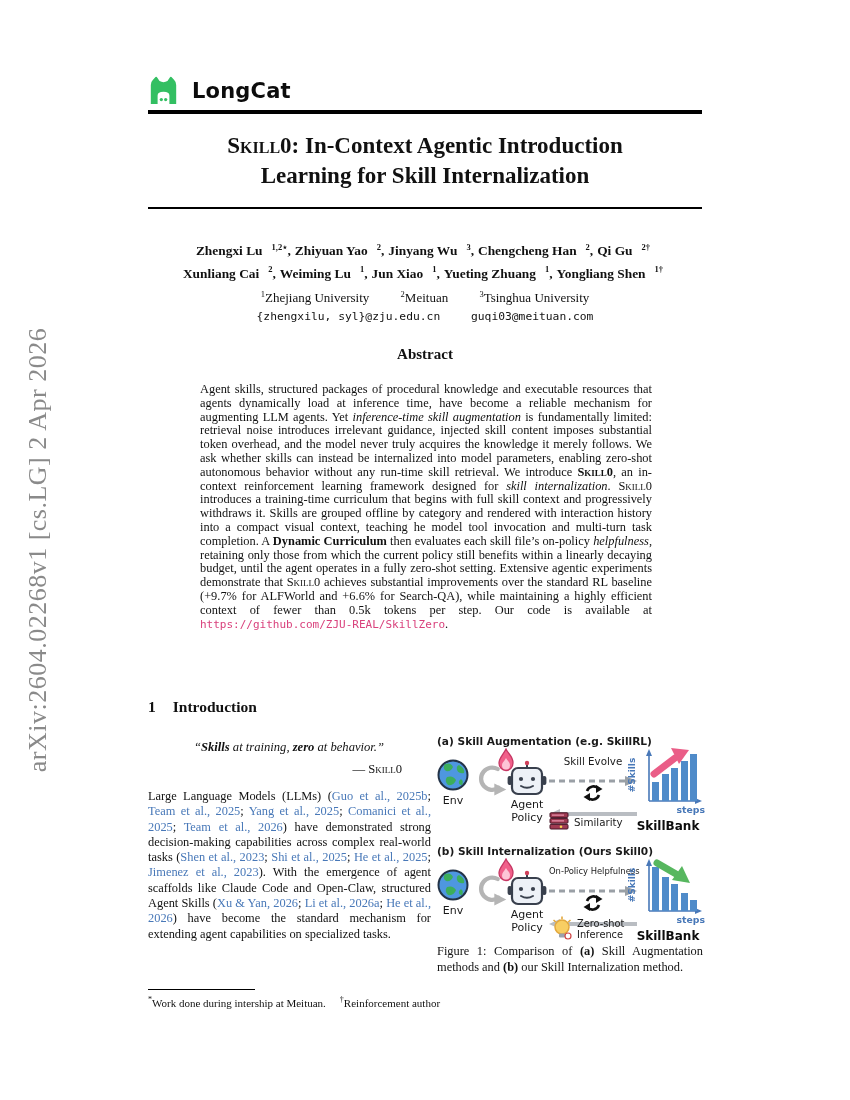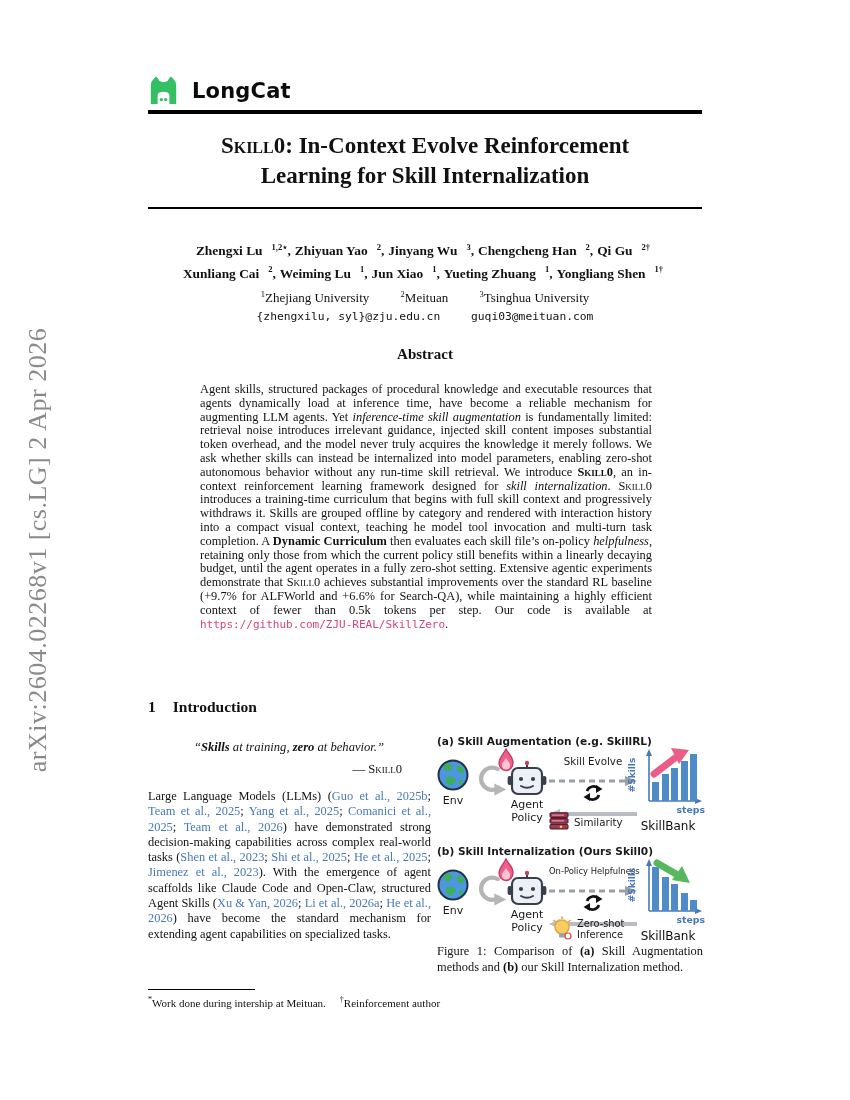--- a/index.html
+++ b/index.html
@@ -68,21 +68,21 @@
   .flow-bottom2{position:absolute;top:73px;left:140px;font-size:9.8px;line-height:11px;}
   .flow-bottom2 span{display:block;}
   .mini-chart{position:absolute;top:14px;left:200px;width:66px;height:62px;}
   .chart-ylabel{position:absolute;left:-5px;top:26px;transform:translate(-50%,-50%) rotate(-90deg);
                 font-size:9px;font-weight:bold;color:#4878b8;white-space:nowrap;}
   .chart-xlabel{position:absolute;right:-2px;bottom:-4px;font-size:9.3px;font-weight:bold;color:#4878b8;}
   .bars{position:absolute;left:15px;bottom:10px;display:flex;align-items:flex-end;gap:2.5px;}
   .bars .bar{width:7px;background:#4f8bc9;}
   .trend{position:absolute;top:-2px;left:12px;}
   .chart-caption{position:absolute;top:84px;left:196px;width:70px;text-align:center;
-                 font-size:12px;font-weight:400;color:#0c0c0c;}
+                 font-size:12px;font-weight:700;color:#0c0c0c;}
   .fig-caption{position:absolute;left:437px;top:944px;width:266px;font-size:12.4px;
                line-height:15.6px;text-align:justify;font-family:"Liberation Serif",serif;}
   
   .foot-rule{position:absolute;left:148px;top:989px;width:107px;height:1px;background:#000;}
   .footnote{position:absolute;left:148px;top:995px;width:320px;font-size:11px;}
   .footnote sup{font-size:8px;}
   .foot-gap{display:inline-block;width:14px;}
 </style>
 </head>
 <body>
@@ -97,21 +97,21 @@
         <path d="M3 31 V10 Q3 6.5 5.2 4.5 L8.2 1.2 Q9.2 0.2 10.2 1.8 L12.6 5.6 Q17 8 21.4 5.6 L23.8 1.8 Q24.8 0.2 25.8 1.2 L28.8 4.5 Q31 6.5 31 10 V31 H23.5 V21.5 Q23.5 17.5 17 17.5 Q10.5 17.5 10.5 21.5 V31 Z" fill="#33bf62"></path>
         <circle cx="14.6" cy="26" r="1.8" fill="#33bf62"></circle>
         <circle cx="19.4" cy="26" r="1.8" fill="#33bf62"></circle>
       </svg>
     </span>
     <span class="logo-text">LongCat</span>
   </div>
   <div class="rule-thick"></div>
 
   <div class="title">
-    <div><span class="sc">Skill0</span><span>: In-Context Evolve Reinforcement</span></div>
+    <div><span class="sc">Skill0</span><span>: In-Context Agentic Introduction</span></div>
     <div>Learning for Skill Internalization</div>
   </div>
   <div class="rule-thin"></div>
 
   <div class="authors">
     <div class="auth-line">
       <span class="author"><span>Zhengxi Lu</span><sup>1,2⋆</sup><span>,</span></span><span class="author"><span>Zhiyuan Yao</span><sup>2</sup><span>,</span></span><span class="author"><span>Jinyang Wu</span><sup>3</sup><span>,</span></span><span class="author"><span>Chengcheng Han</span><sup>2</sup><span>,</span></span><span class="author"><span>Qi Gu</span><sup>2†</sup></span>
     </div>
     <div class="auth-line">
       <span class="author"><span>Xunliang Cai</span><sup>2</sup><span>,</span></span><span class="author"><span>Weiming Lu</span><sup>1</sup><span>,</span></span><span class="author"><span>Jun Xiao</span><sup>1</sup><span>,</span></span><span class="author"><span>Yueting Zhuang</span><sup>1</sup><span>,</span></span><span class="author"><span>Yongliang Shen</span><sup>1†</sup></span>

